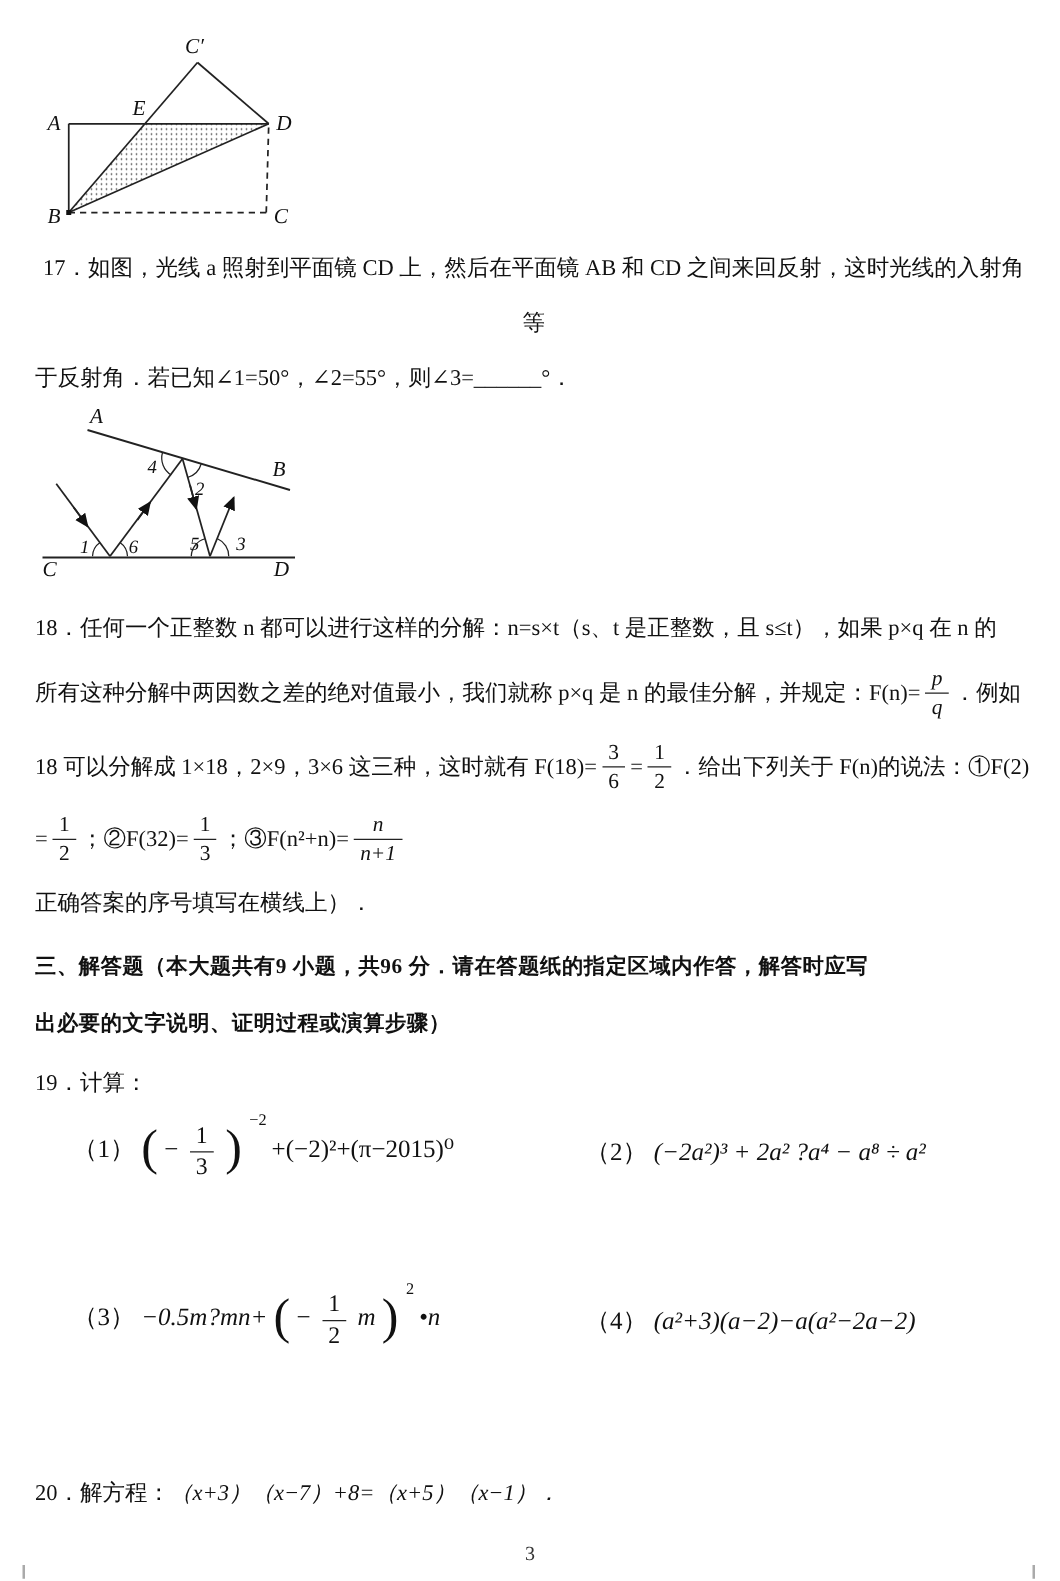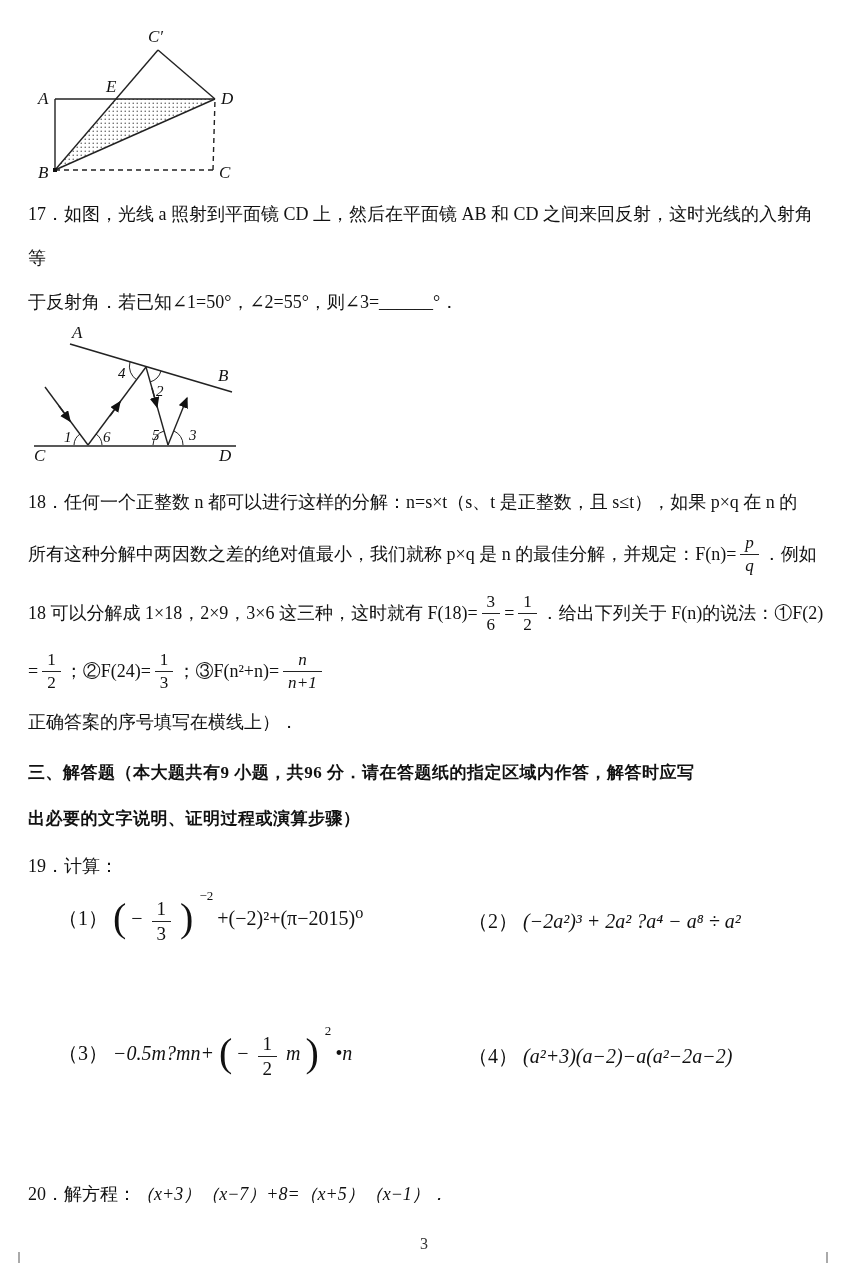--- a/index.html
+++ b/index.html
@@ -55,21 +55,21 @@
     <g font-size="17" fill="#111">
       <text x="128" y="20">C′</text>
       <text x="18" y="82">A</text>
       <text x="86" y="70">E</text>
       <text x="201" y="82">D</text>
       <text x="18" y="156">B</text>
       <text x="199" y="156">C</text>
     </g>
   </svg>
 
-  <div class="txt" style="margin-top:12px;">17．如图，光线 a 照射到平面镜 CD 上，然后在平面镜 AB 和 CD 之间来回反射，这时光线的入射角等</div>
+  <div class="txt" style="margin-top:12px;text-align:center;">17．如图，光线 a 照射到平面镜 CD 上，然后在平面镜 AB 和 CD 之间来回反射，这时光线的入射角等</div>
   <div class="txt">于反射角．若已知∠1=50°，∠2=55°，则∠3=______°．</div>
 
   <svg class="svgfig" width="240" height="140" viewBox="0 0 240 140" style="margin:0 0 0 14px;">
     <defs>
       <marker id="arr" markerWidth="9" markerHeight="8" refX="7" refY="3.5" orient="auto">
         <path d="M0,0 L8,3.5 L0,7 z" fill="#111"></path>
       </marker>
     </defs>
     <g stroke="#222" stroke-width="1.5" fill="none">
       <line x1="56" y1="20" x2="218" y2="68"></line>
@@ -130,21 +130,21 @@
         <span class="fd">2</span>
       </span>
       <span>．给出下列关于 F(n)的说法：①F(2)</span>
     </div>
     <div class="row" style="height:58px;">
       <span>=</span>
       <span class="frac">
         <span class="fn">1</span>
         <span class="fd">2</span>
       </span>
-      <span>；②F(24)=</span>
+      <span>；②F(32)=</span>
       <span class="frac">
         <span class="fn">1</span>
         <span class="fd">3</span>
       </span>
       <span>；③F(n²+n)=</span>
       <span class="frac it">
         <span class="fn">n</span>
         <span class="fd">n+1</span>
       </span>
     </div>

